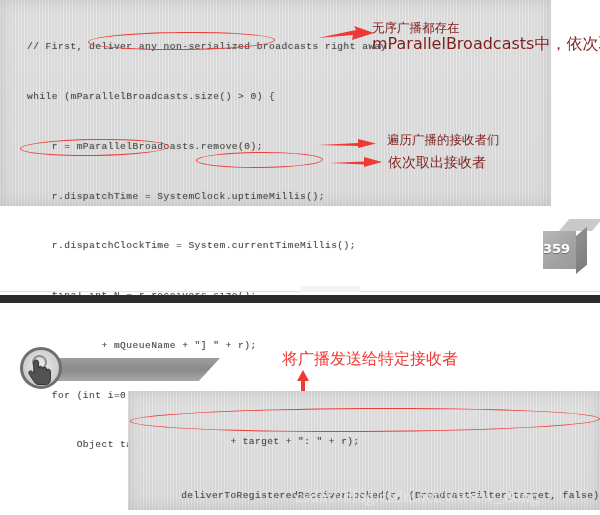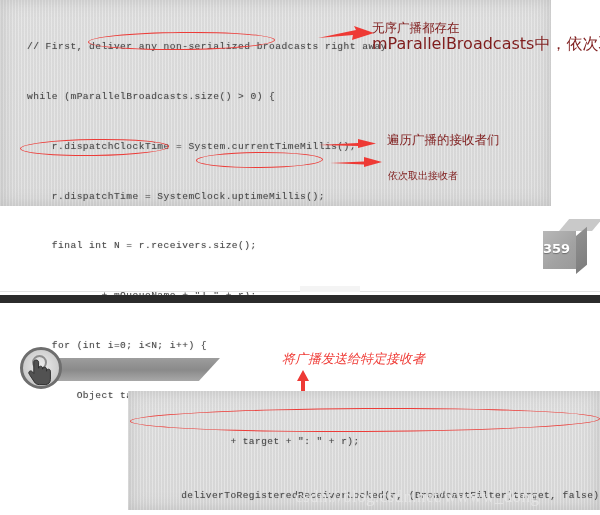--- a/index.html
+++ b/index.html
@@ -72,22 +72,22 @@
     position: absolute;
     color: #7f1d1d;
     font-family: "DejaVu Sans", sans-serif;
     font-size: 12.5px;
     line-height: 16px;
     white-space: nowrap;
   }
   .anno-1 { left: 372px; top: 20px; font-size: 12.5px; }
   .anno-1b { left: 372px; top: 36px; font-size: 16px; }
   .anno-2 { left: 387px; top: 132px; font-size: 12.5px; }
-  .anno-3 { left: 388px; top: 168px; font-size: 10px; }
-  .anno-4 { left: 282px; top: 351px; font-size: 13px; color: #ef3b36; font-style: italic; }
+  .anno-3 { left: 388px; top: 154px; font-size: 14px; }
+  .anno-4 { left: 282px; top: 351px; font-size: 16px; color: #ef3b36; }
 
   
   .ellipse {
     position: absolute;
     border: 1.6px solid #ec3c38;
     border-radius: 50%;
     background: transparent;
   }
   .el-1 { left: 88px; top: 32px;  width: 185px; height: 16px; transform: rotate(-0.6deg); }
   .el-2 { left: 20px; top: 139px; width: 147px; height: 15px; transform: rotate(-0.8deg); }
@@ -227,22 +227,23 @@
     letter-spacing: 0.4px;
   }
 </style>
 </head>
 <body>
 
 <div class="scan scan-top">
   <div class="code">
     <span class="code-line">// First, deliver any non-serialized broadcasts right away.</span>
     <span class="code-line">while (mParallelBroadcasts.size() &gt; 0) {</span>
+    <span class="code-line">    r = mParallelBroadcasts.remove(0);</span>
+    <span class="code-line">    r.dispatchTime = SystemClock.uptimeMillis();</span>
     <span class="code-line">    r.dispatchClockTime = System.currentTimeMillis();</span>
-    <span class="code-line">    r.dispatchTime = SystemClock.uptimeMillis();</span>
     <span class="code-line">    final int N = r.receivers.size();</span>
     <span class="code-line">            + mQueueName + "] " + r);</span>
     <span class="code-line">    for (int i=0; i&lt;N; i++) {</span>
     <span class="code-line">        Object target = r.receivers.get(i);</span>
     
     
   </div>
 </div>
 
 <div class="ellipse el-1"></div>

